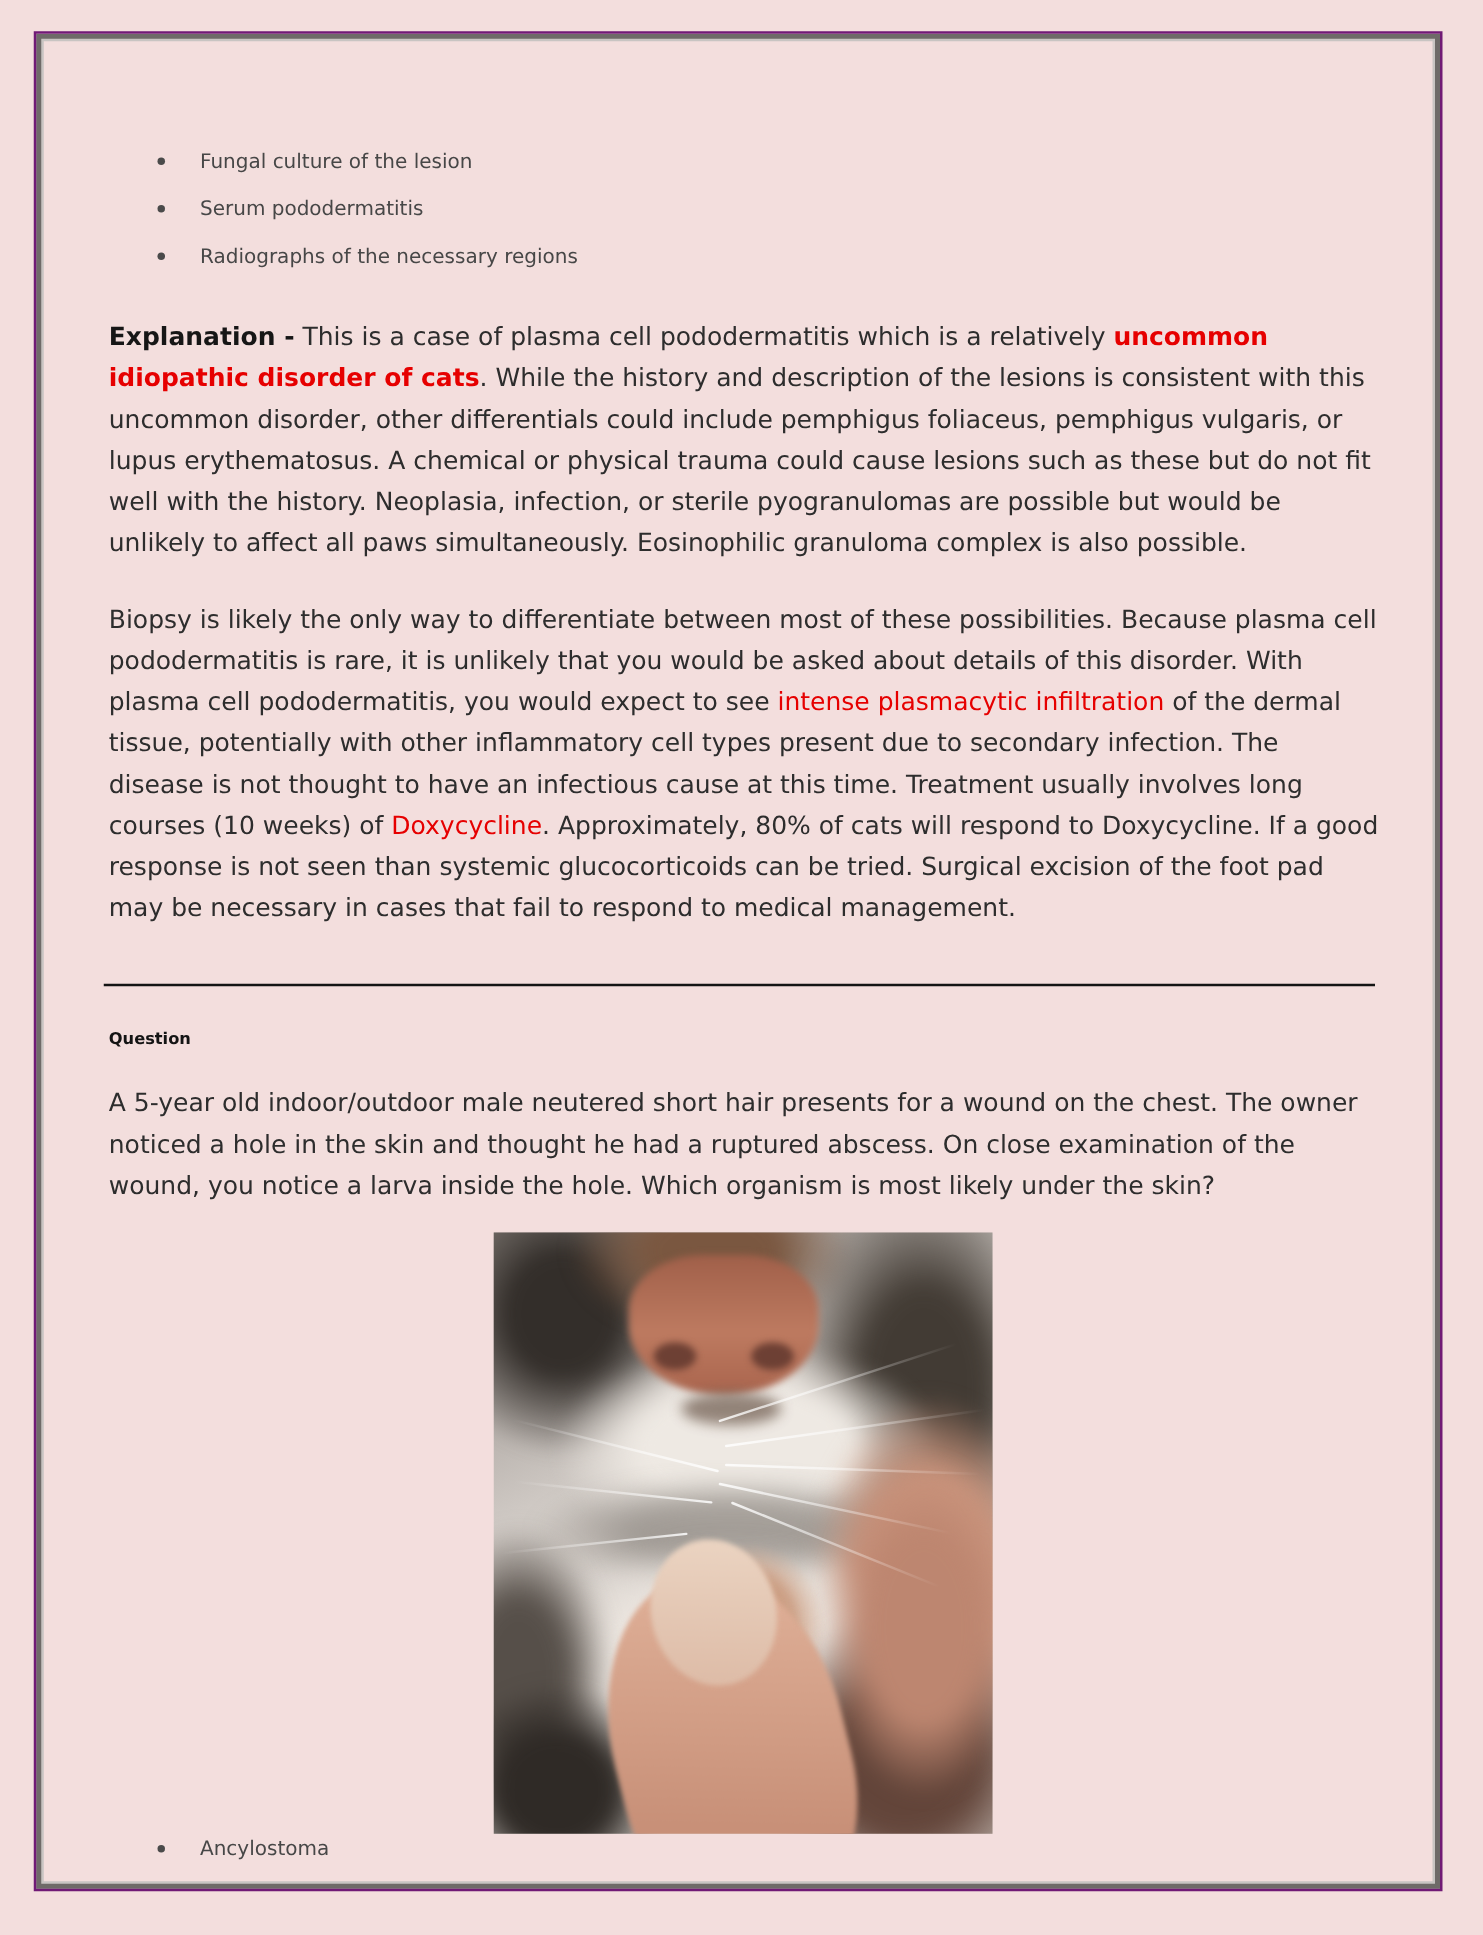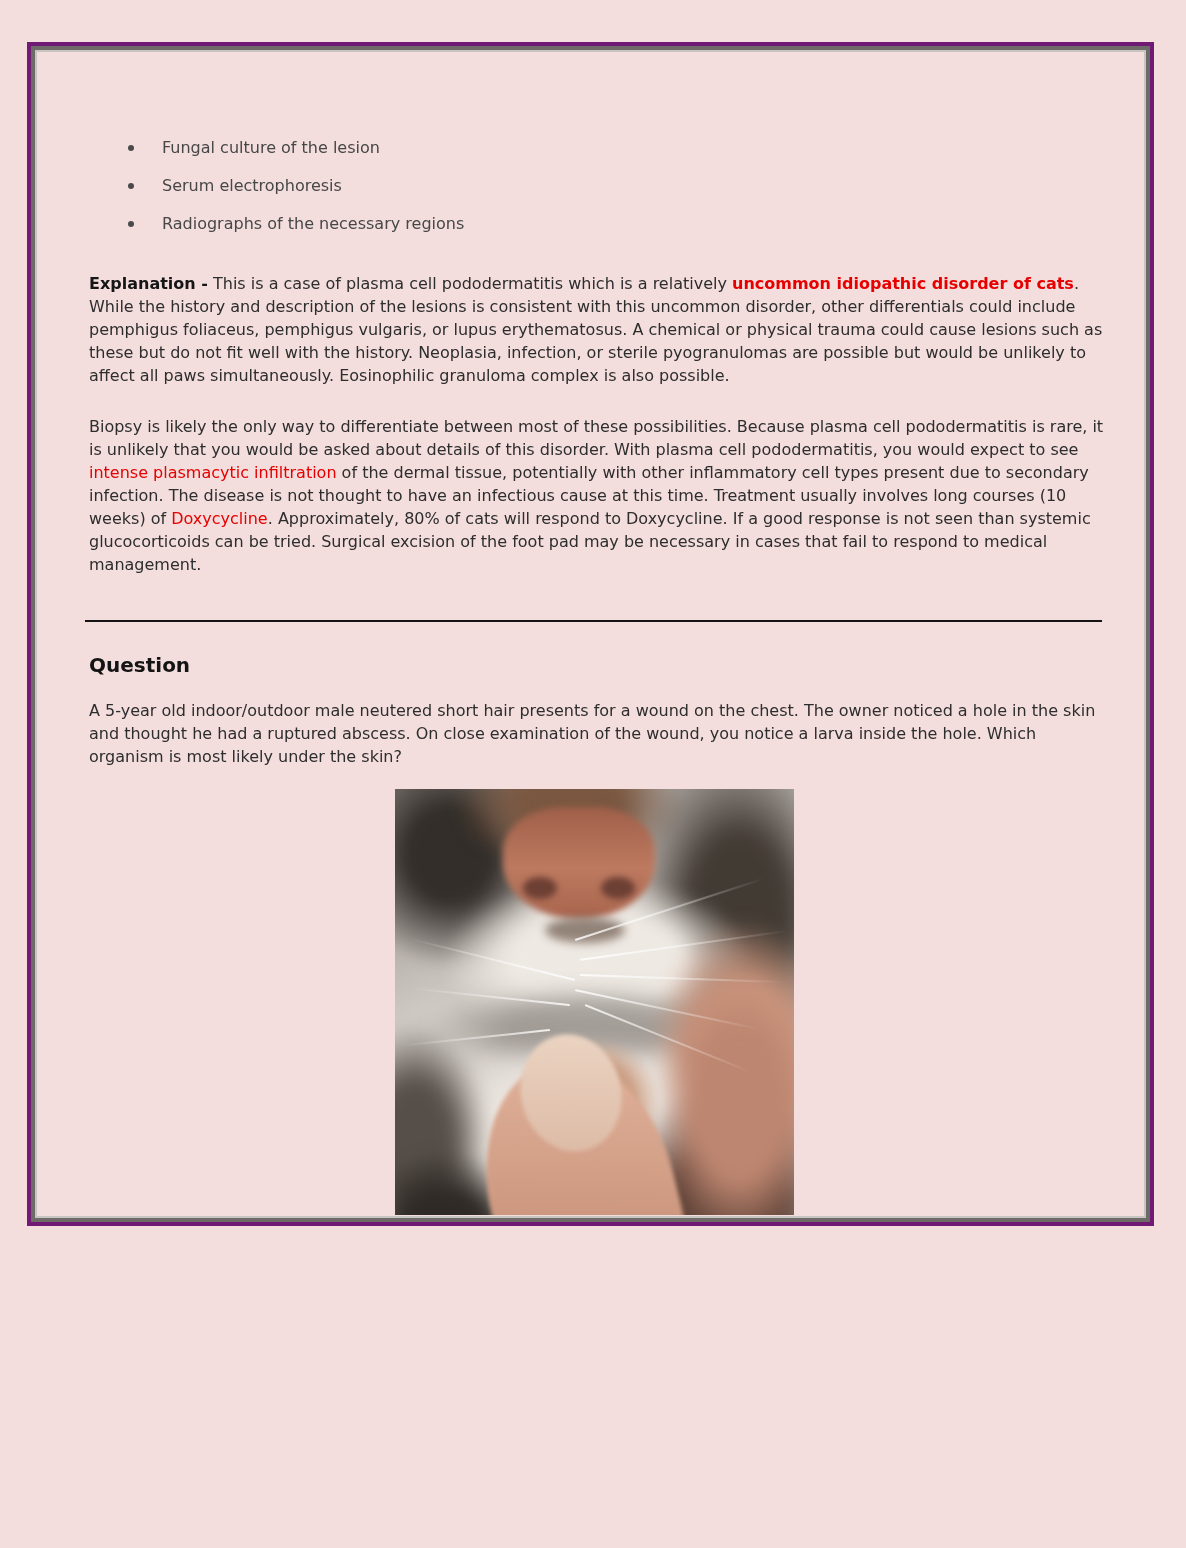--- a/index.html
+++ b/index.html
@@ -3,24 +3,24 @@
 <meta charset="utf-8">
 <style>
   html,body{margin:0;padding:0;}
   body{
     width:1186px;height:1548px;
     background:#f3dedd;
     font-family:"DejaVu Sans","Liberation Sans",sans-serif;
     position:relative;
   }
   .frame{
-    position:absolute;left:27px;top:42px;
-    width:1127px;height:1184px;
+    position:absolute;left:27px;top:25px;
+    width:1127px;height:1488px;
     box-sizing:border-box;
-    border:4px solid #701a75;
+    border:2px solid #701a75;
     box-shadow: inset 0 0 0 4px #6e6a68, inset 0 0 0 6px #c8c4c2;
     background:#f3dedd;
   }
   .content{
     position:absolute;left:7px;top:7px;right:7px;bottom:7px;
     padding:83px 44px 0 51px;
     overflow:hidden;
   }
   ul.plain{list-style:none;margin:0;padding:0;}
   ul.plain li{
@@ -31,38 +31,38 @@
     margin-bottom:14px;
   }
   ul.plain li::before{
     content:"";
     position:absolute;left:39px;top:9px;
     width:6px;height:6px;border-radius:50%;
     background:#4a4a4a;
   }
   .para{
     width:1018px;
-    font-size:16px;line-height:23px;
+    font-size:20px;line-height:33px;
     color:#2d2d2d;
     margin:0;
   }
   .expl{margin-top:36px;}
   .p2{margin-top:28px;}
   .b{font-weight:bold;color:#161616;}
   .red-bold{color:#e60000;font-weight:bold;}
   .red{color:#e60000;}
   hr.divider{
     border:none;
     border-top:2px solid #141414;
     width:1017px;
     margin:44px 0 0 -4px;
   }
   .q-heading{
     margin-top:31px;
-    font-size:20px;font-weight:bold;color:#141414;
+    font-size:13px;font-weight:bold;color:#141414;
     line-height:24px;
   }
   .q-body{margin-top:22px;}
   
   .photo{
     position:relative;
     width:399px;height:481px;
     margin:21px auto 0;
     overflow:hidden;
     background:linear-gradient(155deg,#8a837e,#cfc9c4 35%,#e3ddd7 60%,#cfc8c2);
@@ -101,21 +101,21 @@
   .answer-list{margin-top:16px;}
 </style>
 </head>
 <body>
 
 <div class="frame">
   <div class="content">
 
     <ul class="plain">
       <li><span>Fungal culture of the lesion</span></li>
-      <li><span>Serum electrophoresis</span></li>
+      <li><span>Serum pododermatitis</span></li>
       <li><span>Radiographs of the necessary regions</span></li>
     </ul>
 
     <p class="para expl"><span class="b">Explanation -</span><span> This is a case of plasma cell pododermatitis which is a relatively </span><span class="red-bold">uncommon idiopathic disorder of cats</span><span>. While the history and description of the lesions is consistent with this uncommon disorder, other differentials could include pemphigus foliaceus, pemphigus vulgaris, or lupus erythematosus. A chemical or physical trauma could cause lesions such as these but do not fit well with the history. Neoplasia, infection, or sterile pyogranulomas are possible but would be unlikely to affect all paws simultaneously. Eosinophilic granuloma complex is also possible.</span></p>
 
     <p class="para p2"><span>Biopsy is likely the only way to differentiate between most of these possibilities. Because plasma cell pododermatitis is rare, it is unlikely that you would be asked about details of this disorder. With plasma cell pododermatitis, you would expect to see </span><span class="red">intense plasmacytic infiltration</span><span> of the dermal tissue, potentially with other inflammatory cell types present due to secondary infection. The disease is not thought to have an infectious cause at this time. Treatment usually involves long courses (10 weeks) of </span><span class="red">Doxycycline</span><span>. Approximately, 80% of cats will respond to Doxycycline. If a good response is not seen than systemic glucocorticoids can be tried. Surgical excision of the foot pad may be necessary in cases that fail to respond to medical management.</span></p>
 
     <hr class="divider">
 
     <div class="q-heading">Question</div>

